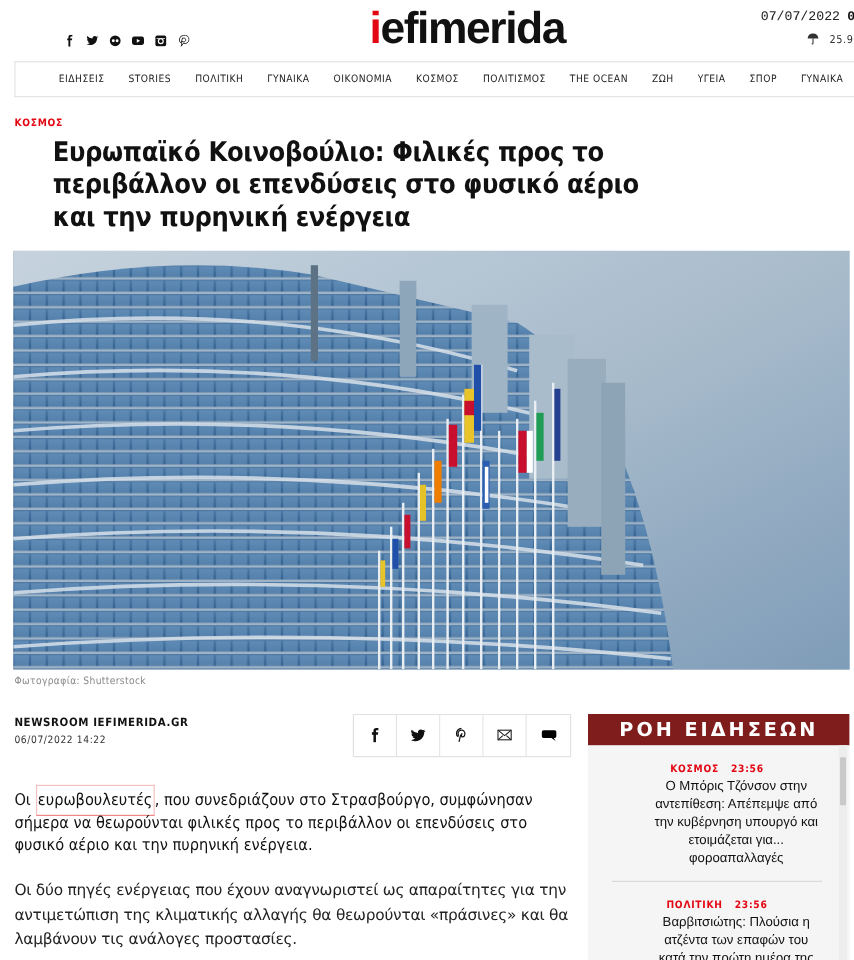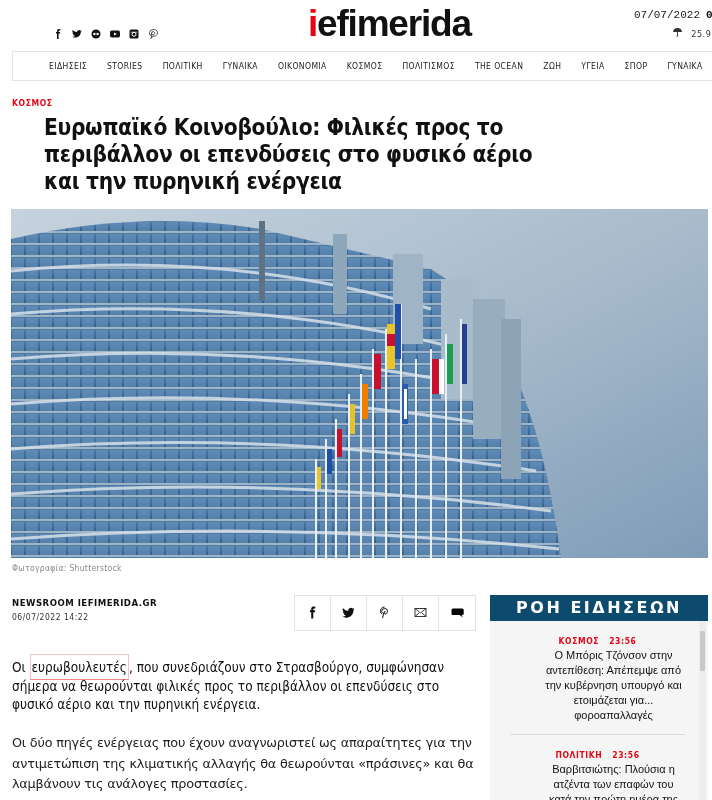--- a/index.html
+++ b/index.html
@@ -41,21 +41,21 @@
   .share .btn:last-child { border-right: none; }
   .share svg { width: 13px; height: 13px; }
 
   
   .p1 { position: absolute; left: 12px; top: 658px; width: 468px; font-family: "DejaVu Sans Condensed", "Liberation Sans Narrow", sans-serif; font-size: 13.5px; line-height: 18.5px; color: #111; }
   .p1 .link { border: 1px solid #f4c2c2; border-bottom: 1px solid #e88; padding: 4px 1px; color: #111; cursor: pointer; }
   .p2 { position: absolute; left: 12px; top: 733px; width: 470px; font-family: "DejaVu Sans", sans-serif; font-size: 12.8px; line-height: 20.5px; color: #222; letter-spacing: -.2px; }
 
   
   .feed { position: absolute; left: 490px; top: 595px; width: 218px; height: 205px; background: #f5f5f5; overflow: hidden; }
-  .feed-header { height: 26px; background: #0c4a6e; color: #fff; font-family: "DejaVu Sans", sans-serif; font-weight: 700; font-size: 16px; letter-spacing: 2.5px; text-align: center; line-height: 26px; }
+  .feed-header { height: 26px; background: #7f1d1d; color: #fff; font-family: "DejaVu Sans", sans-serif; font-weight: 700; font-size: 16px; letter-spacing: 2.5px; text-align: center; line-height: 26px; }
   .feed-scroll { position: absolute; right: 3px; top: 36px; width: 5px; height: 40px; background: #c9c9c9; border-radius: 1px; }
   .feed-track { position: absolute; right: 2px; top: 26px; width: 7px; height: 179px; background: #ededed; }
   .feed-list { position: absolute; left: 20px; top: 26px; width: 175px; }
   .feed-item { text-align: center; padding: 15px 0 11px; border-bottom: 1px solid #dadada; cursor: pointer; }
   .feed-meta { font-size: 8.5px; font-weight: 700; color: #e30613; letter-spacing: .6px; margin-bottom: 2px; }
   .feed-meta .t { margin-left: 10px; }
   .feed-title { font-family: Liberation Sans, sans-serif; font-size: 11px; line-height: 15px; color: #111; margin-left: 32px; }
 </style>
 </head>
 <body>

